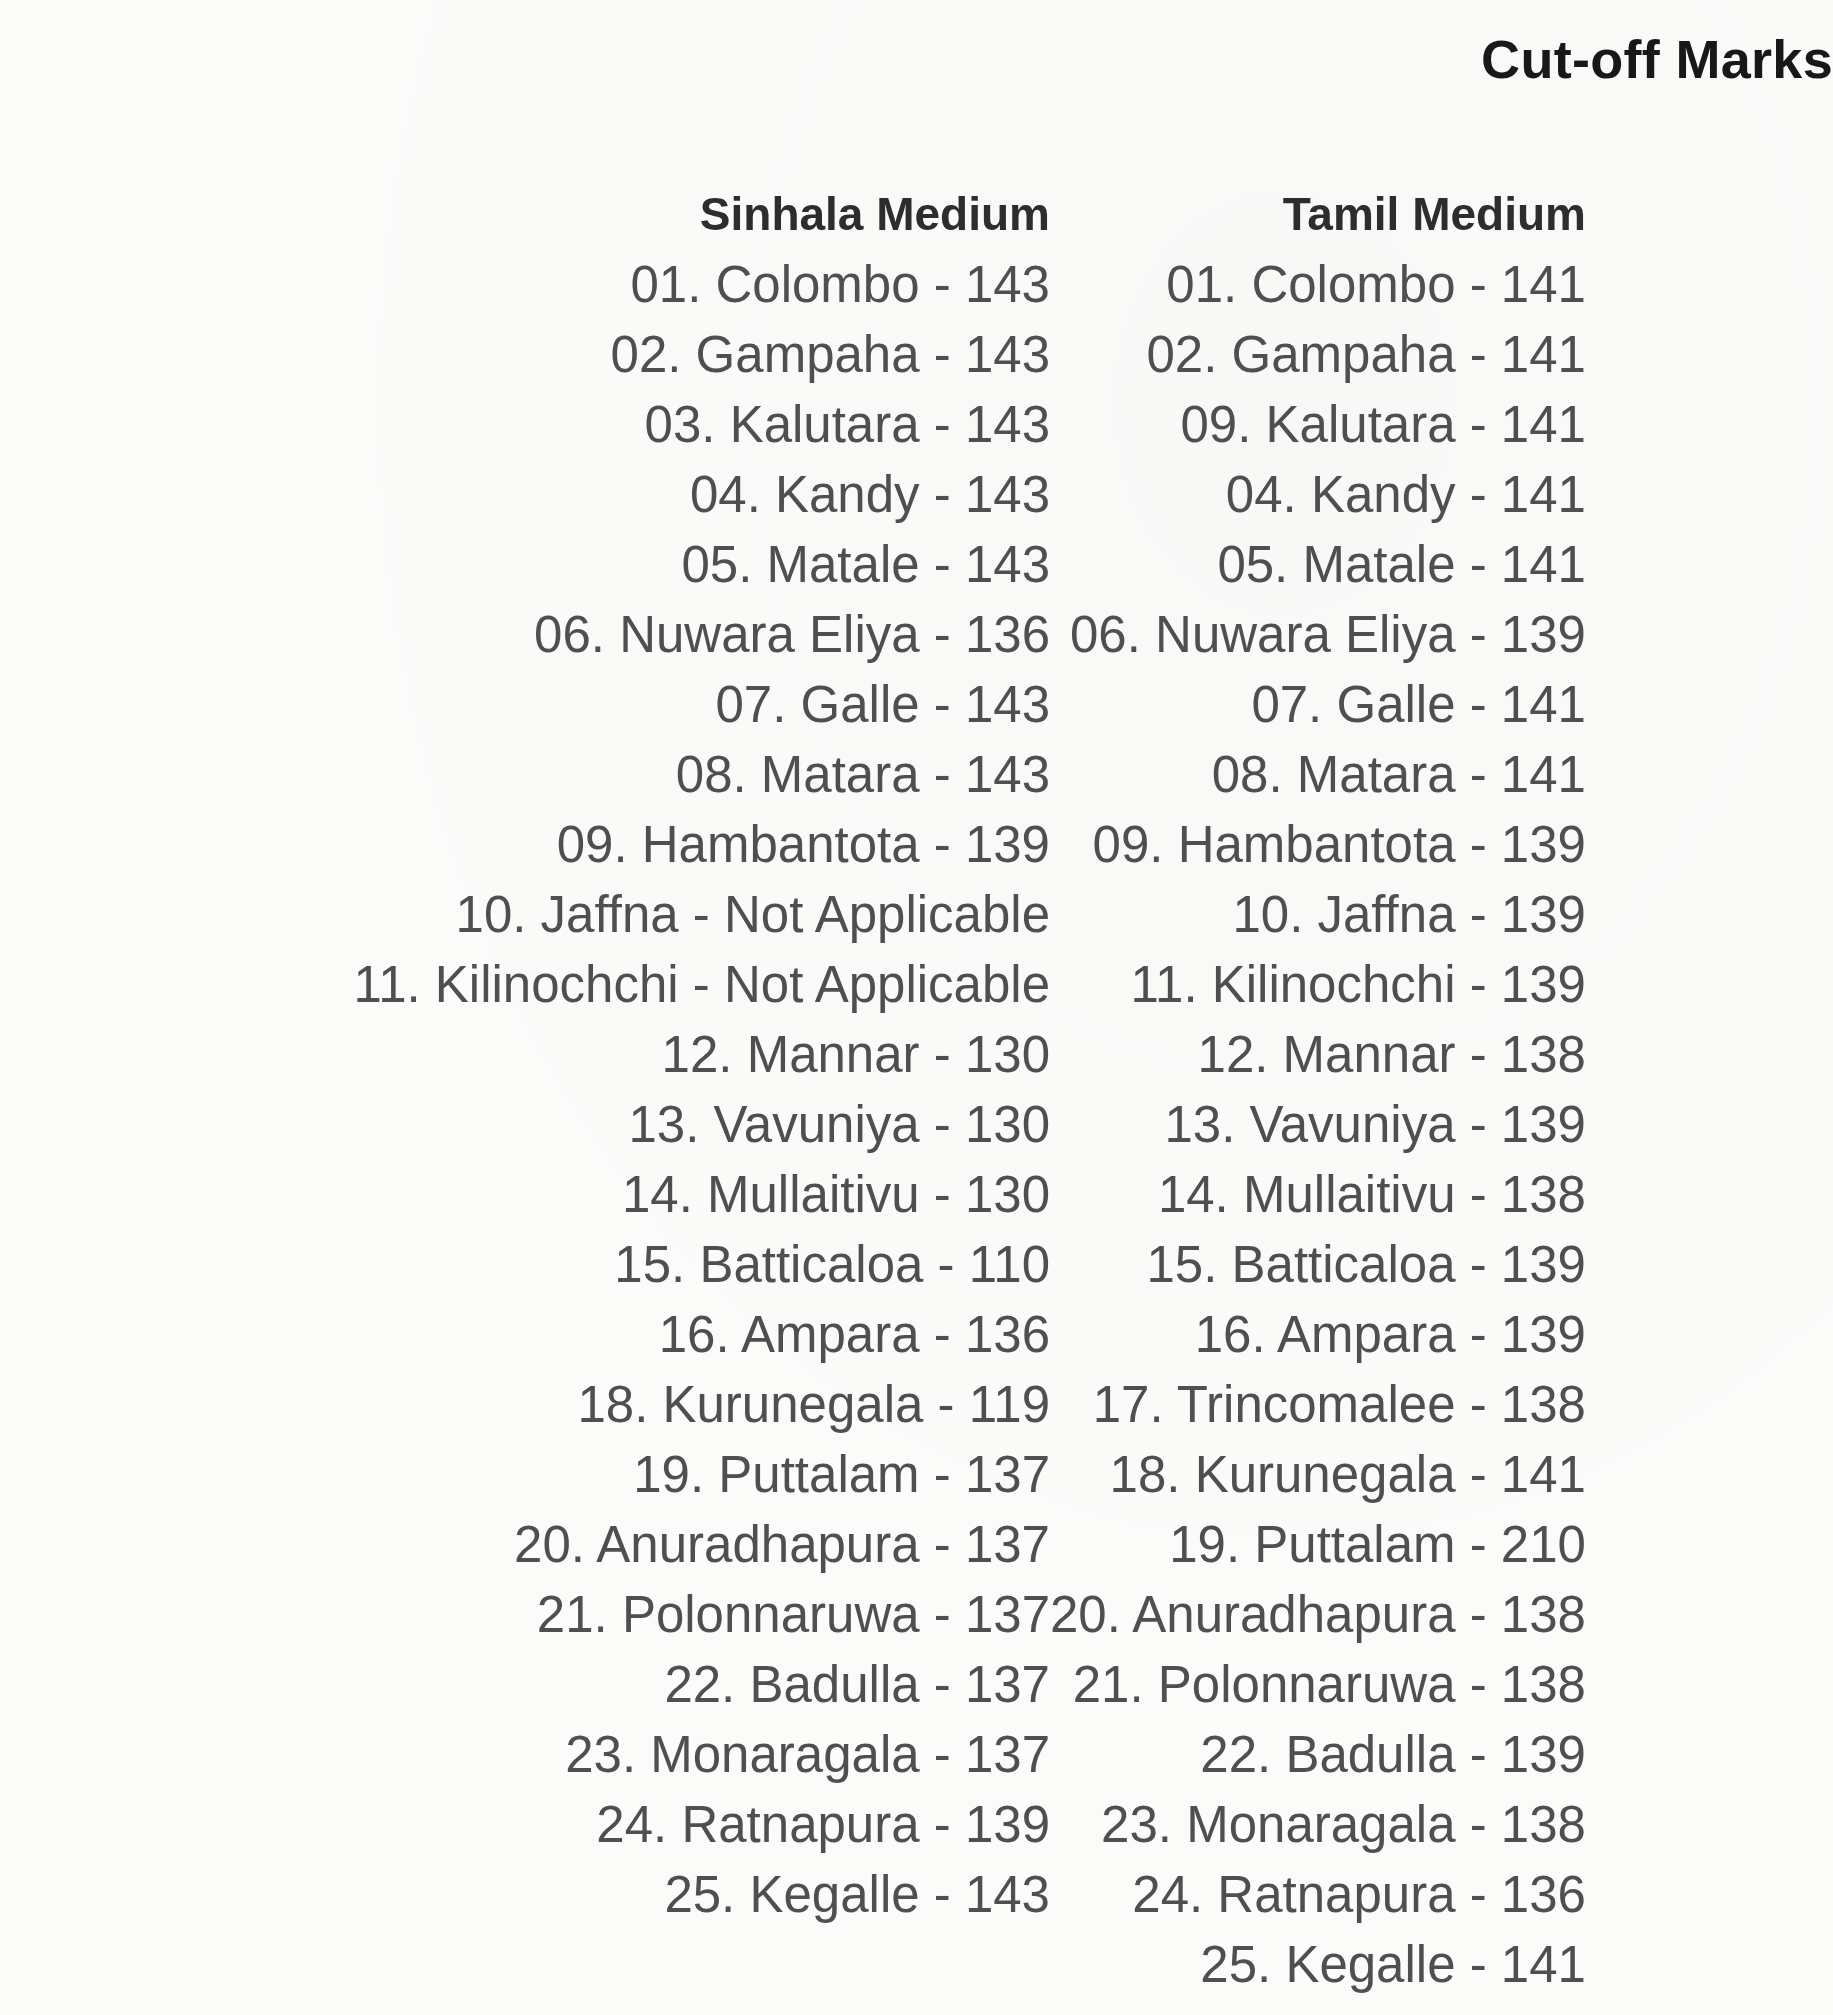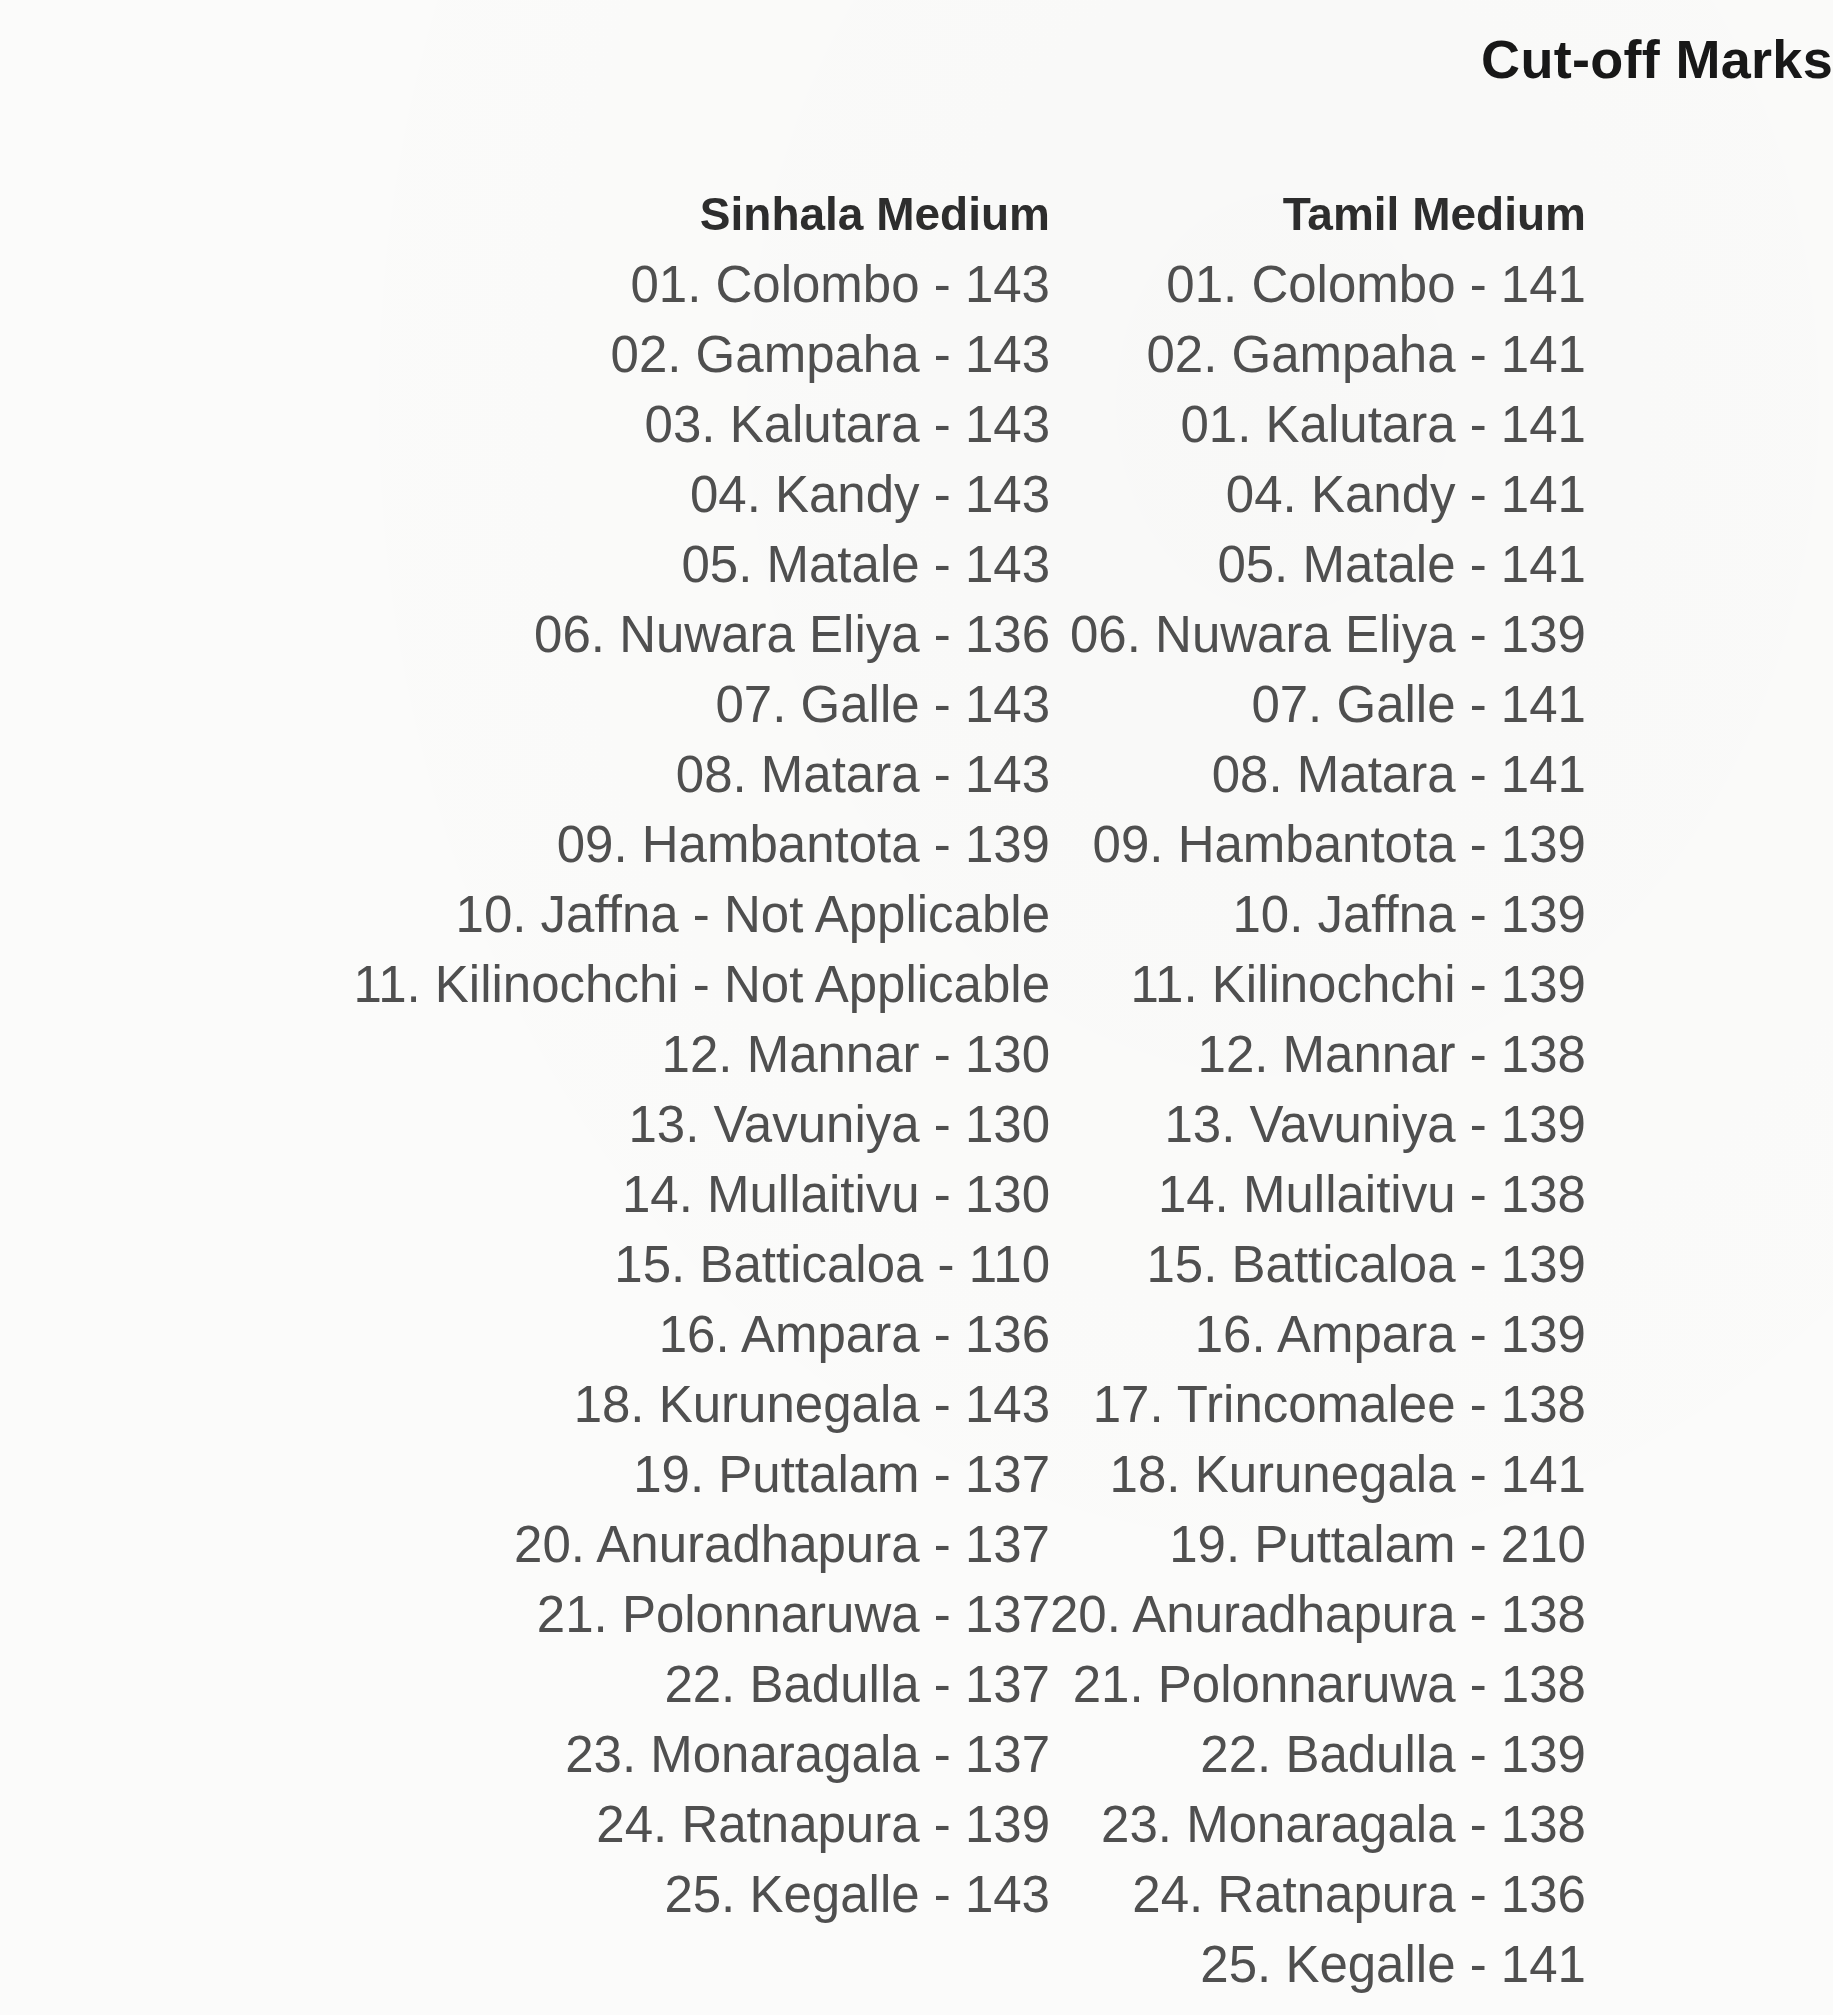--- a/index.html
+++ b/index.html
@@ -76,36 +76,36 @@
           <li>07. Galle - 143</li>
           <li>08. Matara - 143</li>
           <li>09. Hambantota - 139</li>
           <li>10. Jaffna - Not Applicable</li>
           <li>11. Kilinochchi - Not Applicable</li>
           <li>12. Mannar - 130</li>
           <li>13. Vavuniya - 130</li>
           <li>14. Mullaitivu - 130</li>
           <li>15. Batticaloa - 110</li>
           <li>16. Ampara - 136</li>
-          <li>18. Kurunegala - 143</li>
+          <li>18. Kurunegala - 119</li>
           <li>19. Puttalam - 137</li>
           <li>20. Anuradhapura - 137</li>
           <li>21. Polonnaruwa - 137</li>
           <li>22. Badulla - 137</li>
           <li>23. Monaragala - 137</li>
           <li>24. Ratnapura - 139</li>
           <li>25. Kegalle - 143</li>
         </ol>
     </section>
     <section class="col">
       <h2 class="col-header">Tamil Medium</h2>
       <ol class="marks-list">
           <li>01. Colombo - 141</li>
           <li>02. Gampaha - 141</li>
-          <li>01. Kalutara - 141</li>
+          <li>09. Kalutara - 141</li>
           <li>04. Kandy - 141</li>
           <li>05. Matale - 141</li>
           <li>06. Nuwara Eliya - 139</li>
           <li>07. Galle - 141</li>
           <li>08. Matara - 141</li>
           <li>09. Hambantota - 139</li>
           <li>10. Jaffna - 139</li>
           <li>11. Kilinochchi - 139</li>
           <li>12. Mannar - 138</li>
           <li>13. Vavuniya - 139</li>

